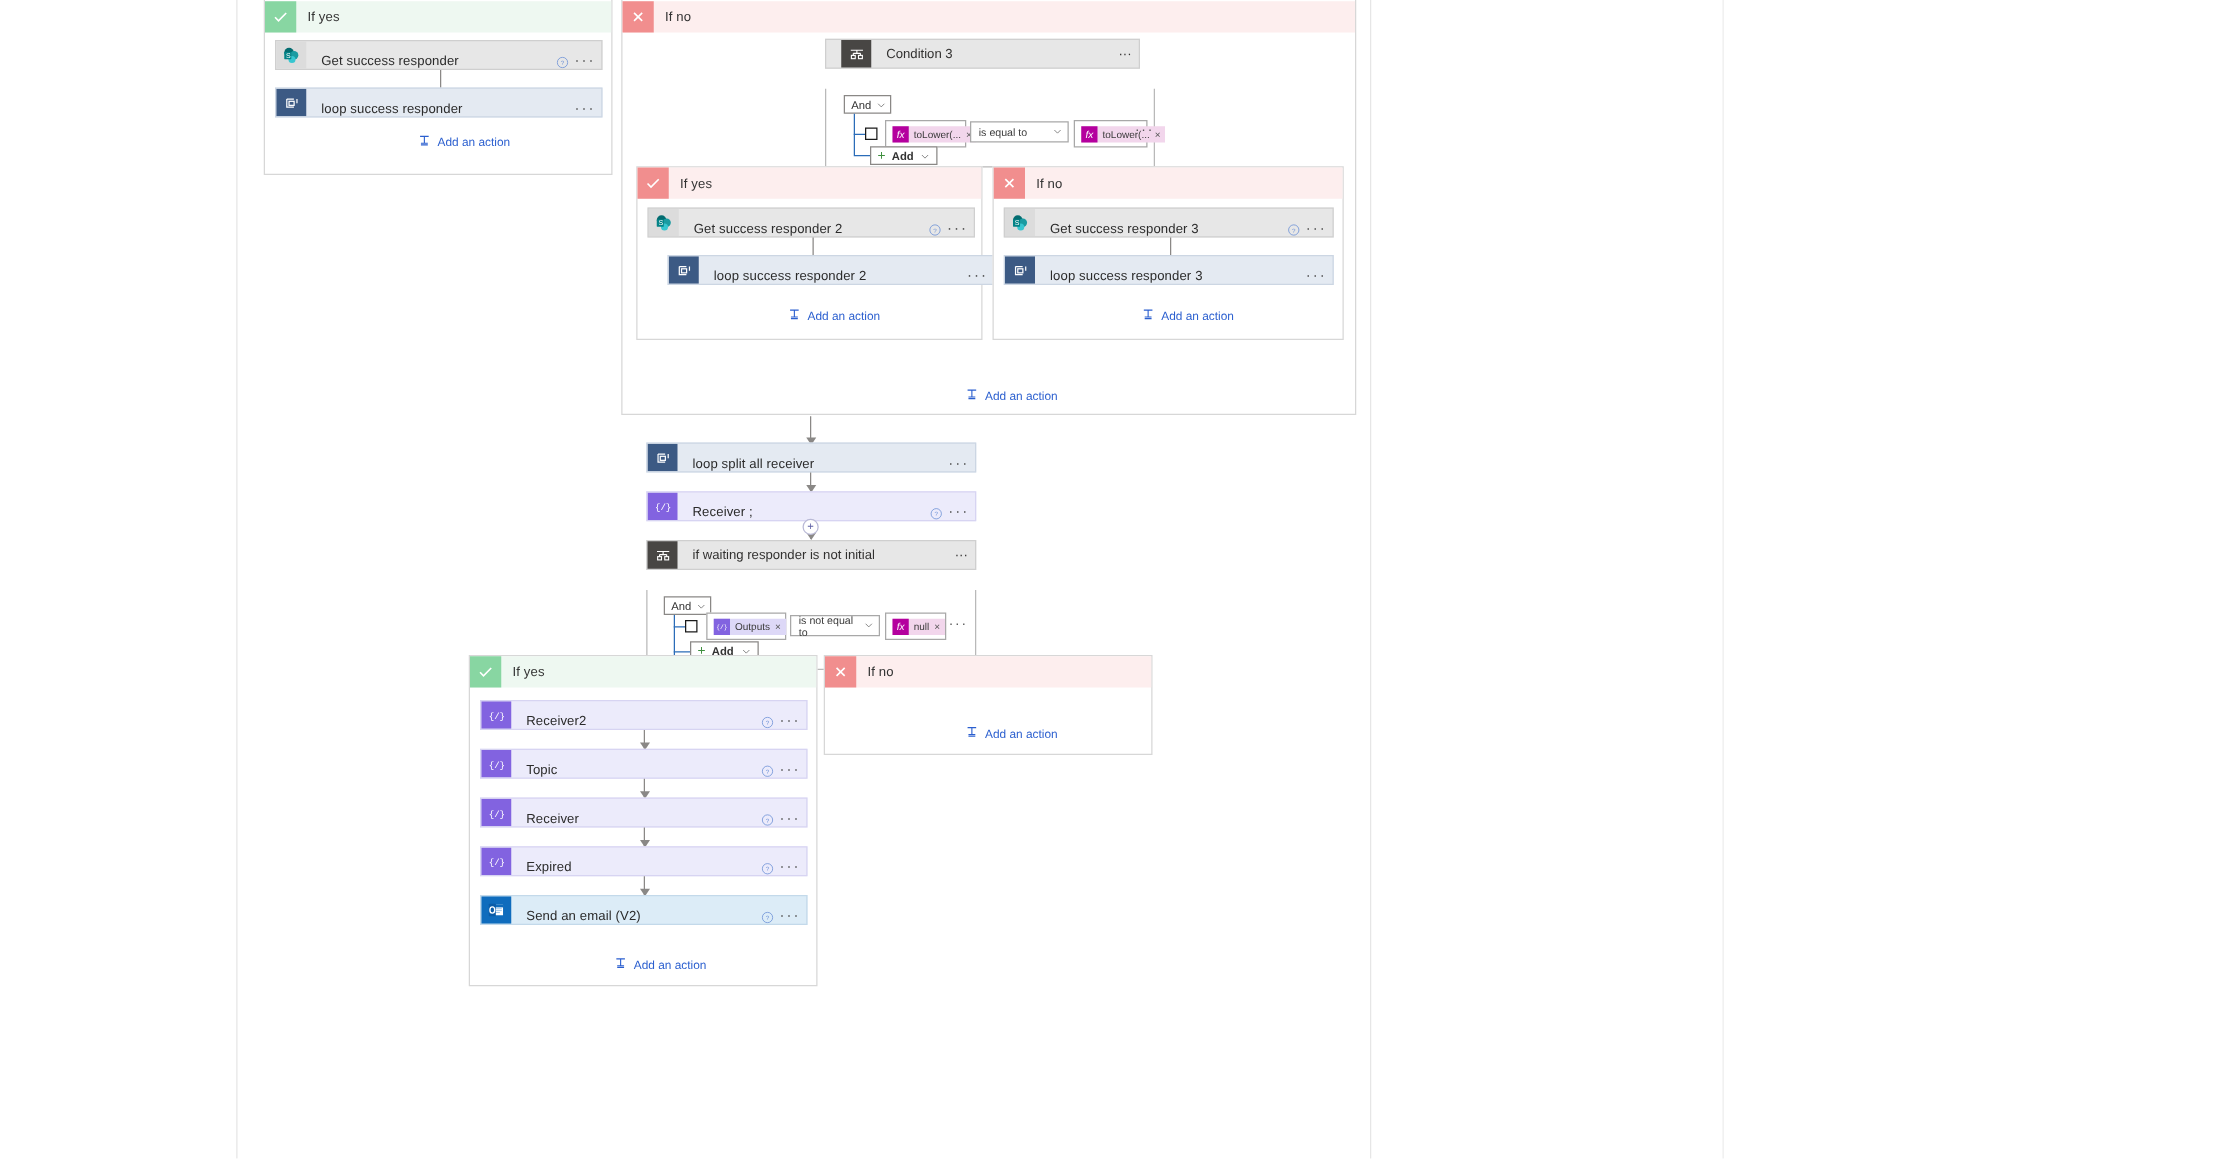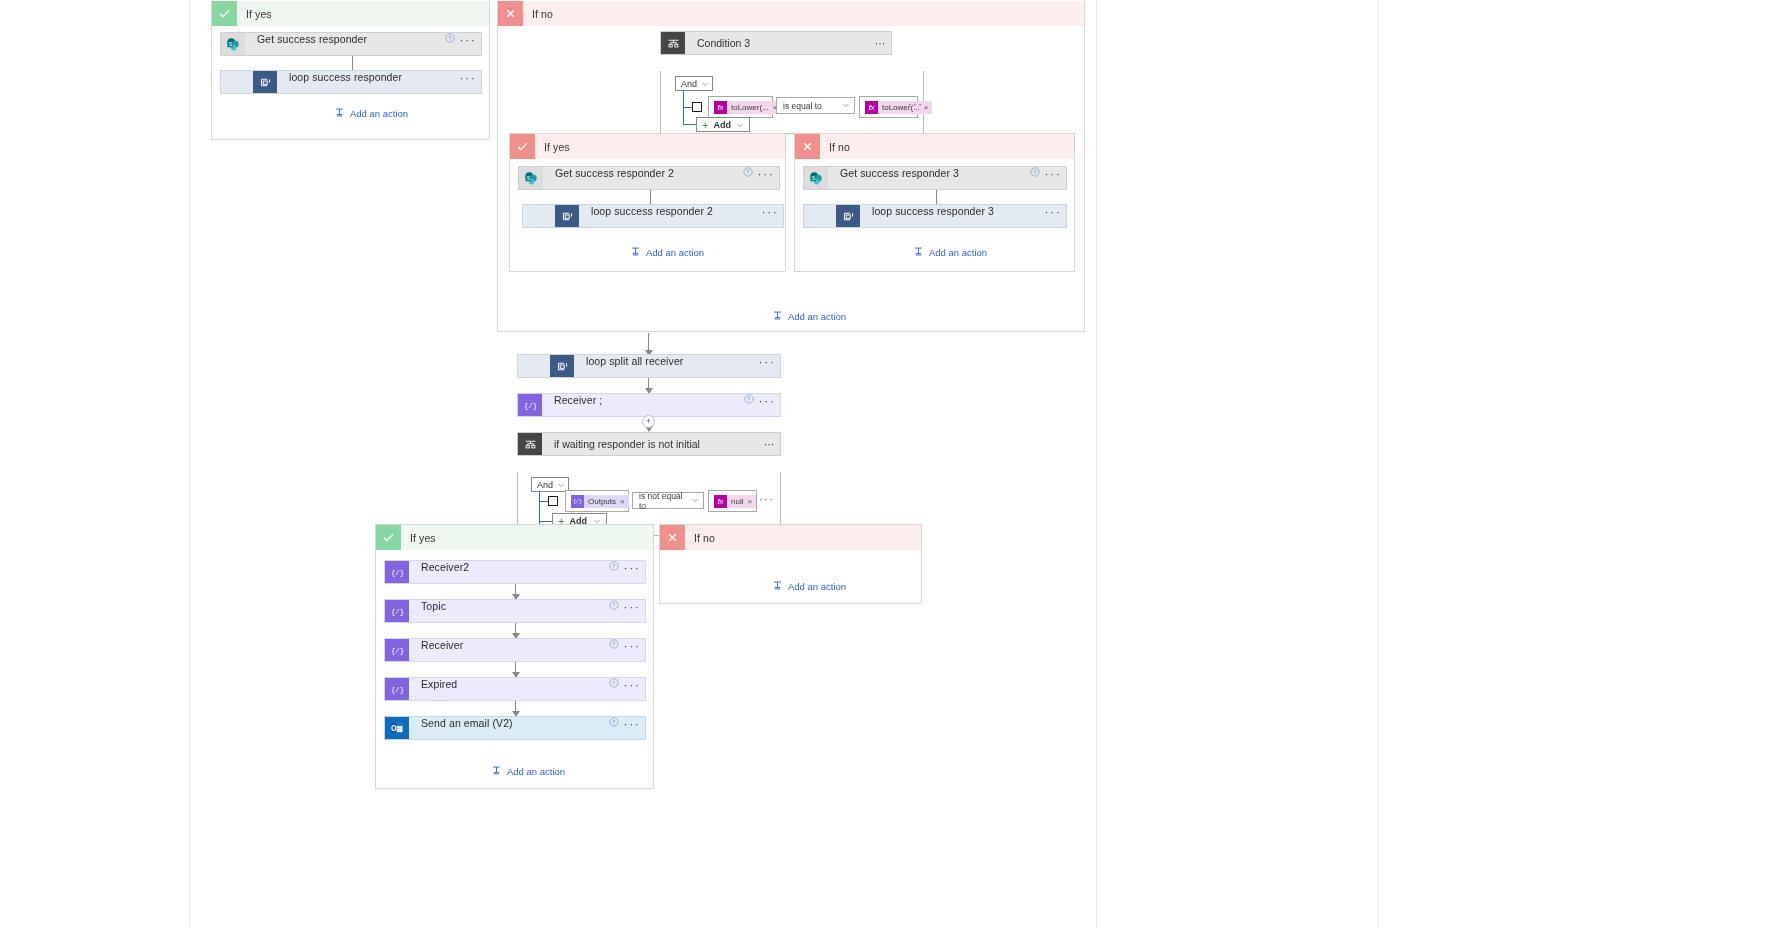--- a/index.html
+++ b/index.html
@@ -48,21 +48,21 @@
   .branch.no .branch-head { background: #fdeeee; }
   .branch.no .branch-head .ic { background: #f18e8e; }
 
   .chk, .crs { width: 13px; height: 13px; display:block; }
 
   
   .card {
     position: absolute;
     height: 24px;
     display: flex;
-    align-items: flex-start;
+    align-items: flex-end;
     border: 1px solid #d0d0d0;
     background: #e7e7e7;
     font-size: 10.5px;
     color: #2b2b2b;
     overflow: hidden;
   }
   .card .cicon {
     width: 24px; height: 100%;
     flex: 0 0 24px;
     display: flex; align-items: center; justify-content: center;
@@ -79,21 +79,21 @@
   .card .cdots {
     flex: 0 0 22px;
     display: flex; align-items: center; justify-content: center;
     color: #4a4a4a; font-size: 12px; letter-spacing: 1.6px;
     padding-right: 4px;
   }
 
   
   .card.grey      { background: #e7e7e7; border-color: #cfcfcf; }
   .card.lilacpale { background: #ecebfb; border-color: #d7d4f2; }
-  .card.bluepale  { background: #e4eaf2; border-color: #ccd6e3; padding-left: 32px; }
+  .card.bluepale  { background: #e4eaf2; border-color: #ccd6e3; }
   .card.cyanpale  { background: #dcecf7; border-color: #c3d9ea; }
 
   .card.grey .cicon      { background: #dcdcdc; }
   .card.lilacpale .cicon { background: #8263e0; }
   .card.bluepale .cicon  { background: #3c5a84; }
   .card.cyanpale .cicon  { background: #0f6cbd; }
 
   
   .conn {
     position: absolute;
@@ -291,21 +291,21 @@
   <div class="branch no" style="left:497px; top:-9px; width:588px; height:341px;">
     <div class="branch-head" style="margin-top:9px;">
       <span class="ic">
         <svg class="crs" viewBox="0 0 16 16">
             <path d="M4 4l8 8M12 4l-8 8" fill="none" stroke="#ffffff" stroke-width="1.6"></path>
           </svg>
       </span>
       <span class="lbl">If no</span>
     </div>
 
-    <div class="condcard cond" style="left:162px; top:39px; width:232px;">
+    <div class="condcard cond" style="left:162px; top:39px; width:252px;padding-left:12px;">
       <span class="cicon" style="width:24px;height:100%;flex:0 0 24px;display:flex;align-items:center;justify-content:center;background:#484644;">
         <svg width="13" height="13" viewBox="0 0 16 16">
             <path d="M2 4h12M8 4v3M4.5 7h7M4.5 7v2M11.5 7v2" fill="none" stroke="#ffffff" stroke-width="1.1"></path>
             <rect x="2.6" y="9" width="3.8" height="3.2" fill="none" stroke="#ffffff" stroke-width="1.1"></rect>
             <rect x="9.6" y="9" width="3.8" height="3.2" fill="none" stroke="#ffffff" stroke-width="1.1"></rect>
           </svg>
       </span>
       <span class="ctitle" style="flex:1 1 auto;padding-left:12px;">Condition 3</span>
       <span class="cdots" style="flex:0 0 22px;display:flex;align-items:center;justify-content:center;">···</span>
     </div>
@@ -385,21 +385,21 @@
           <svg width="10" height="10" viewBox="0 0 16 16">
               <circle cx="8" cy="8" r="6.6" fill="none" stroke="#6a8fd6" stroke-width="1"></circle>
               <text x="8" y="11.2" text-anchor="middle" font-size="8" fill="#6a8fd6" font-family="Liberation Sans, sans-serif">?</text>
             </svg>
         </span>
         <span class="cdots">···</span>
       </div>
 
       <div class="conn" style="left:140px; top:56px; height:22px;"></div>
 
-      <div class="card bluepale" style="left:12px; top:70px; width:262px;">
+      <div class="card bluepale" style="left:24px; top:70px; width:262px;">
         <span class="cicon">
           <svg width="13" height="13" viewBox="0 0 16 16">
               <path d="M3 4h7M13 4v4M3 4v8h7" fill="none" stroke="#ffffff" stroke-width="1.2"></path>
               <rect x="5.2" y="6.2" width="5" height="4" fill="none" stroke="#ffffff" stroke-width="1.2"></rect>
             </svg>
         </span>
         <span class="ctitle">loop success responder 2</span>
         <span class="cdots">···</span>
       </div>
 

